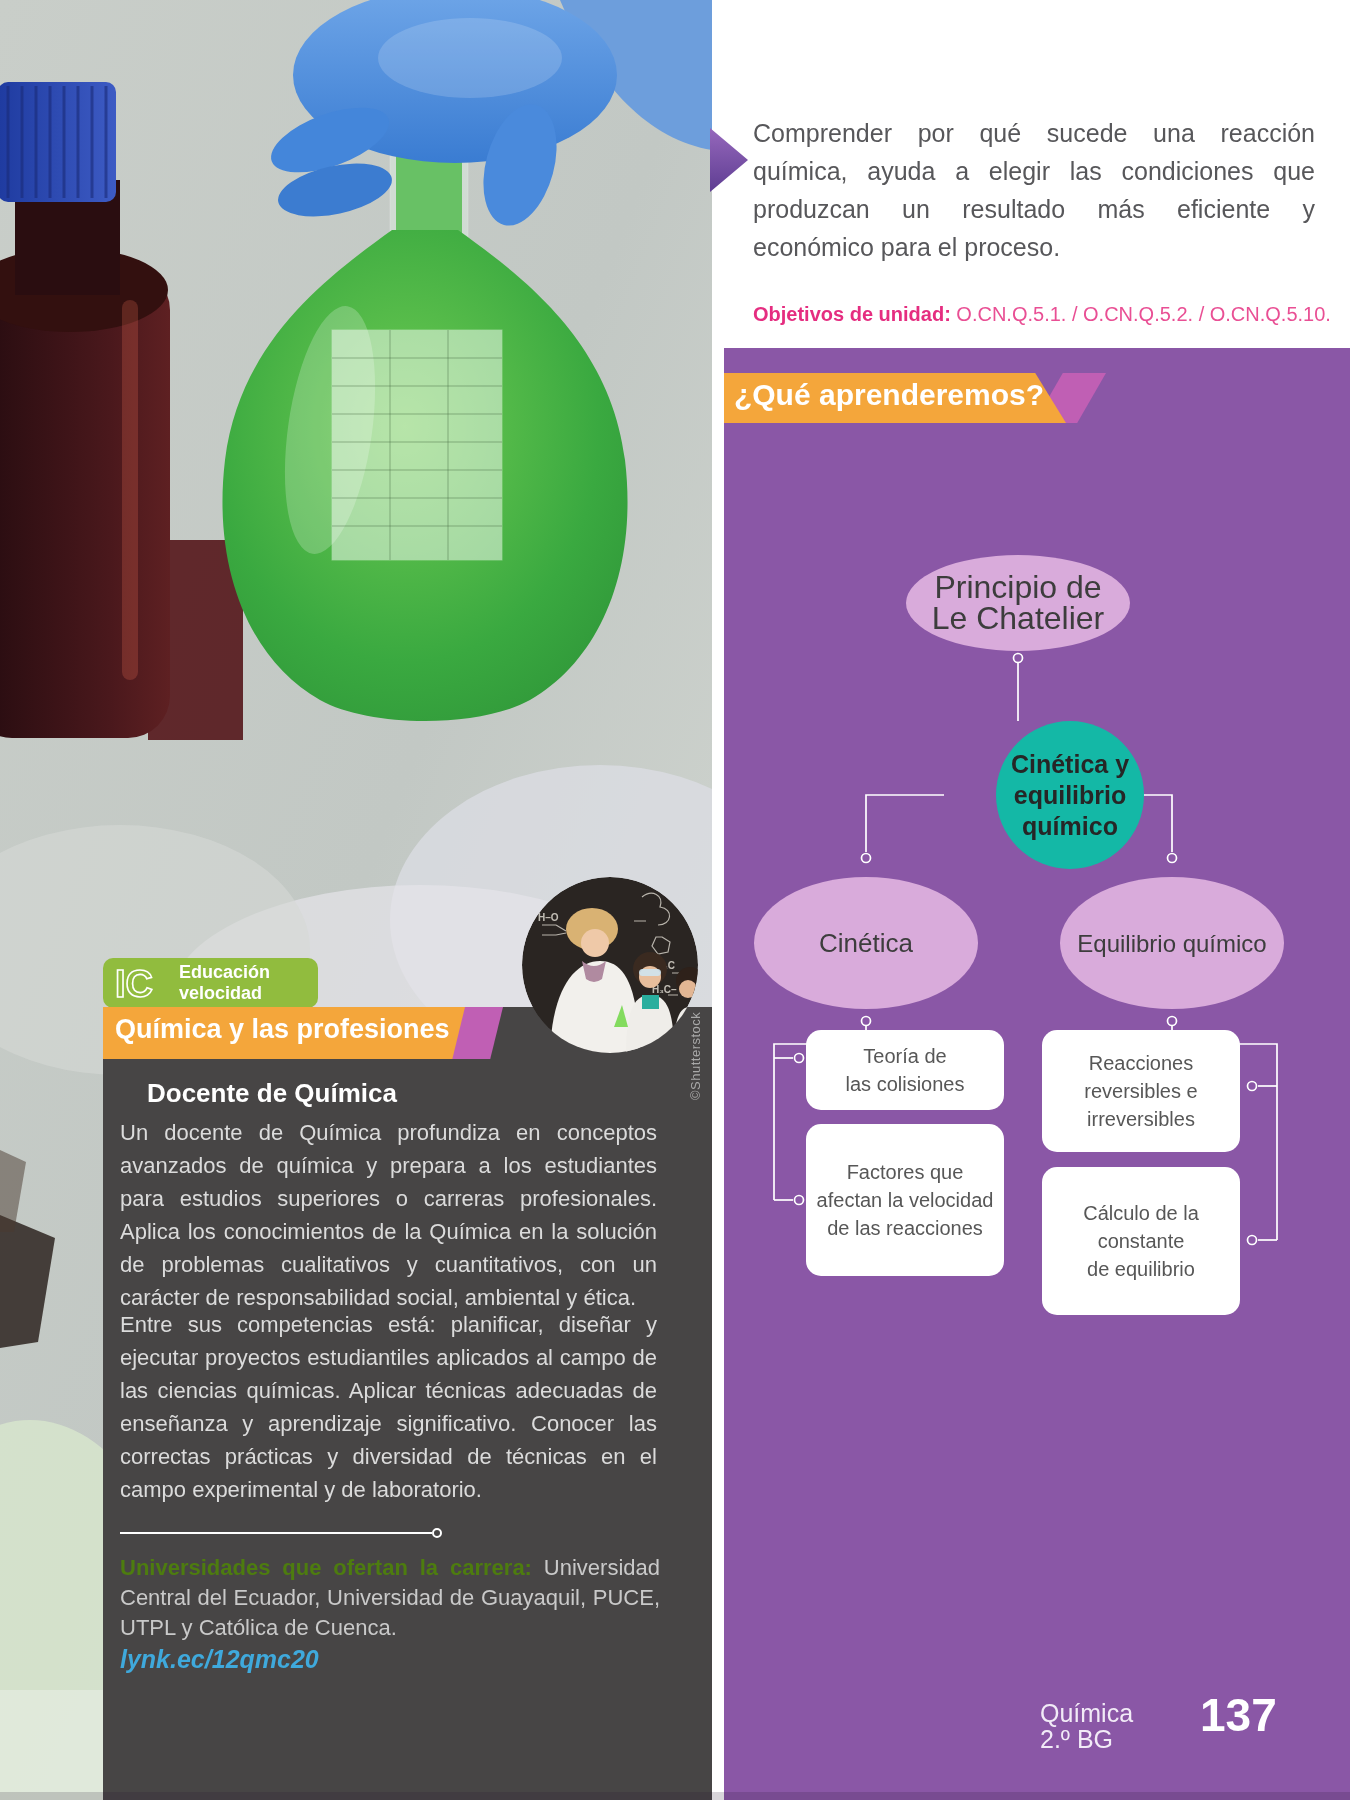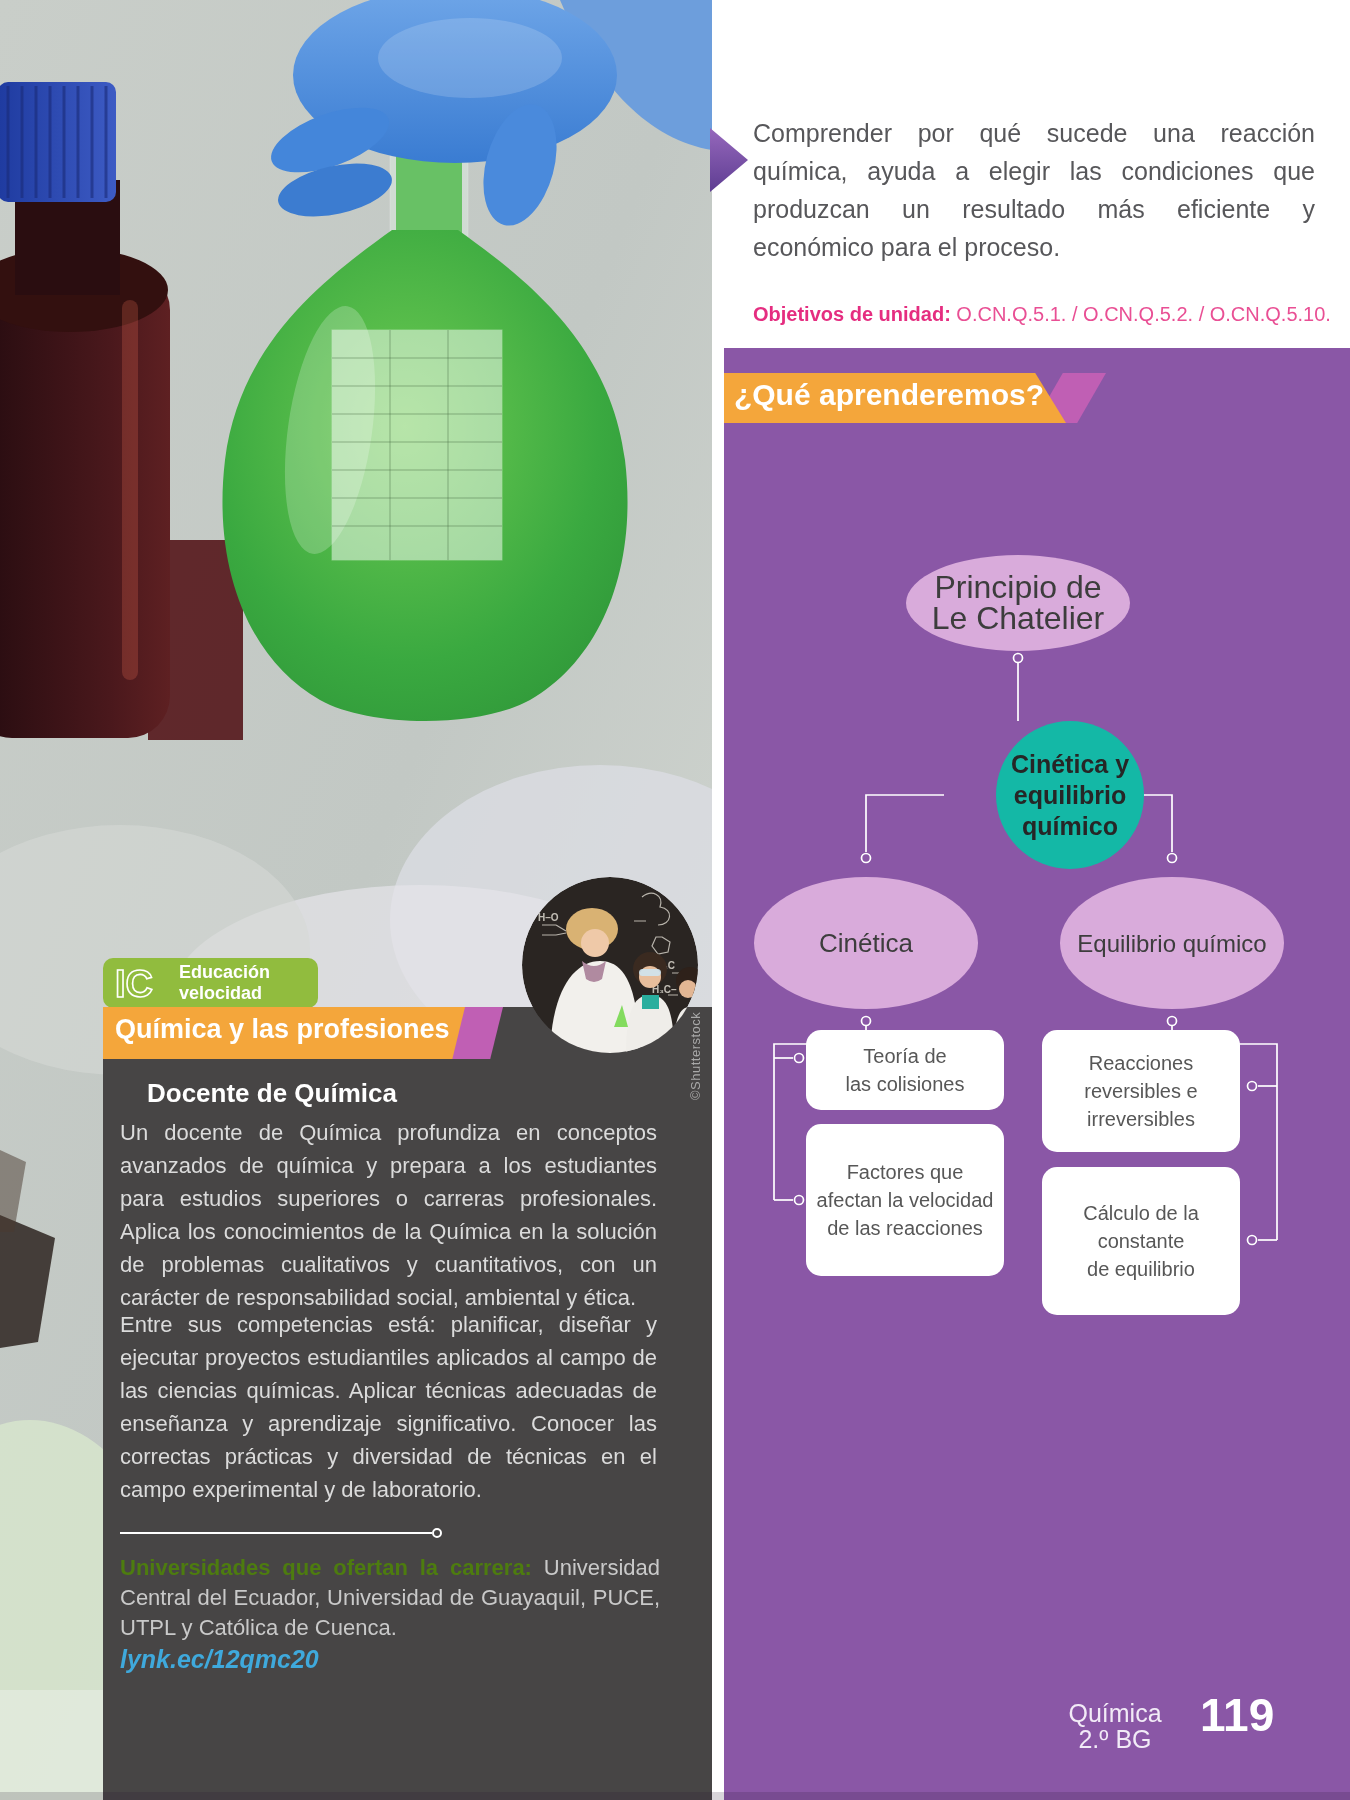--- a/index.html
+++ b/index.html
@@ -54,21 +54,21 @@
   .divider-line { left:120px; top:1532px; width:312px; height:2px; background:#fff; z-index:5; }
   .divider-ring { left:432px; top:1528px; width:10px; height:10px; border:2px solid #fff; border-radius:50%; z-index:5; }
   .universities { left:120px; top:1553px; width:540px; font-size:22px; line-height:30px; text-align:justify; z-index:5; color:#c9c9c9; }
   .universities .ulbl { font-weight:bold; color:#4d7c0f; }
   .dp-link { left:120px; top:1645px; font-size:25px; font-style:italic; font-weight:bold; color:#3fa9dc; z-index:5; }
   .credit { left:688px; top:1100px; transform:rotate(-90deg); transform-origin:left top;
       font-size:13px; color:#a9a9a9; letter-spacing:.5px; z-index:6; white-space:nowrap; }
   .circle-photo { left:522px; top:877px; width:176px; height:176px; border-radius:50%; overflow:hidden; z-index:6;font-weight:bold; }
 
   
-  .footer-ed { left:1040px; top:1700px; width:150px; text-align:center; color:#f2ebf7; font-size:25px; line-height:26px; z-index:4; }
+  .footer-ed { left:1040px; top:1700px; width:150px; text-align:left; color:#f2ebf7; font-size:25px; line-height:26px; z-index:4; }
   .footer-num { left:1200px; top:1688px; color:#fff; font-size:46px; font-weight:bold; z-index:4; }
   .bottom-shade { left:0; top:1792px; width:1350px; height:8px; background:rgba(40,20,50,.18); z-index:7; }
   .arrow-svg { left:706px; top:124px; width:46px; height:72px; }
 </style>
 </head>
 <body>
 
 <svg class="abs photo-svg" viewBox="0 0 712 1800" xmlns="http://www.w3.org/2000/svg">
   <defs>
     <linearGradient id="bgGrad" x1="0" y1="0" x2="1" y2="1">
@@ -313,15 +313,15 @@
 <div class="abs universities">
   <span class="ulbl">Universidades que ofertan la carrera:</span><span> Universidad Central del Ecuador, Universidad de Guayaquil, PUCE, UTPL y Católica de Cuenca.</span>
 </div>
 
 <a class="abs dp-link" href="#" style="text-decoration:none">lynk.ec/12qmc20</a>
 
 <div class="abs footer-ed">
   <div>Química</div>
   <div>2.º BG</div>
 </div>
-<div class="abs footer-num">119</div>
+<div class="abs footer-num">137</div>
 
 <div class="abs bottom-shade"></div>
 
 </body></html>

